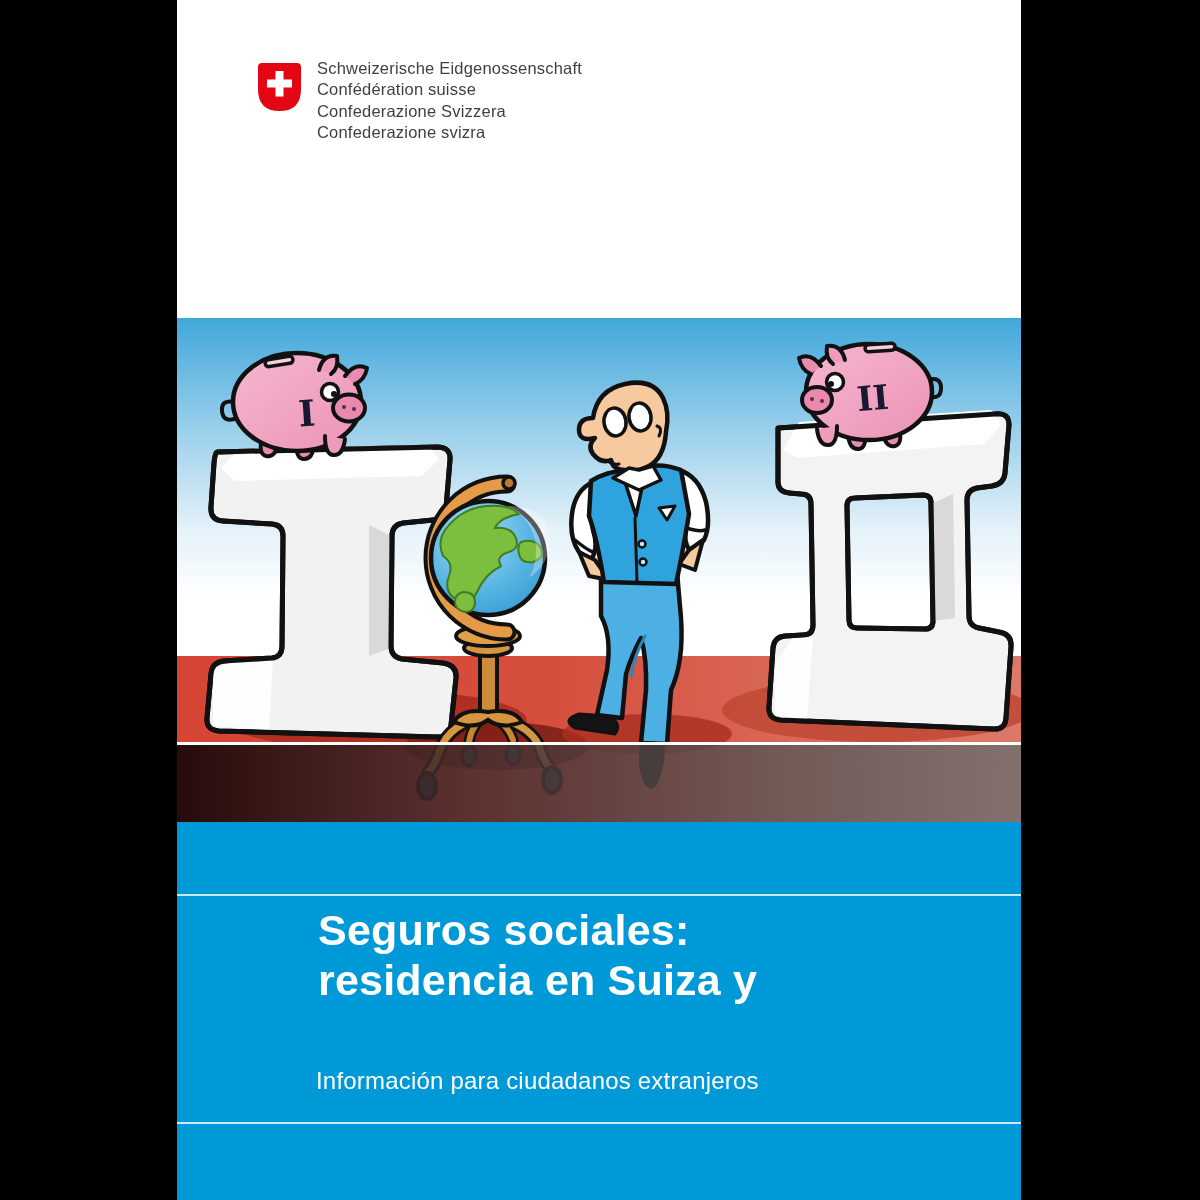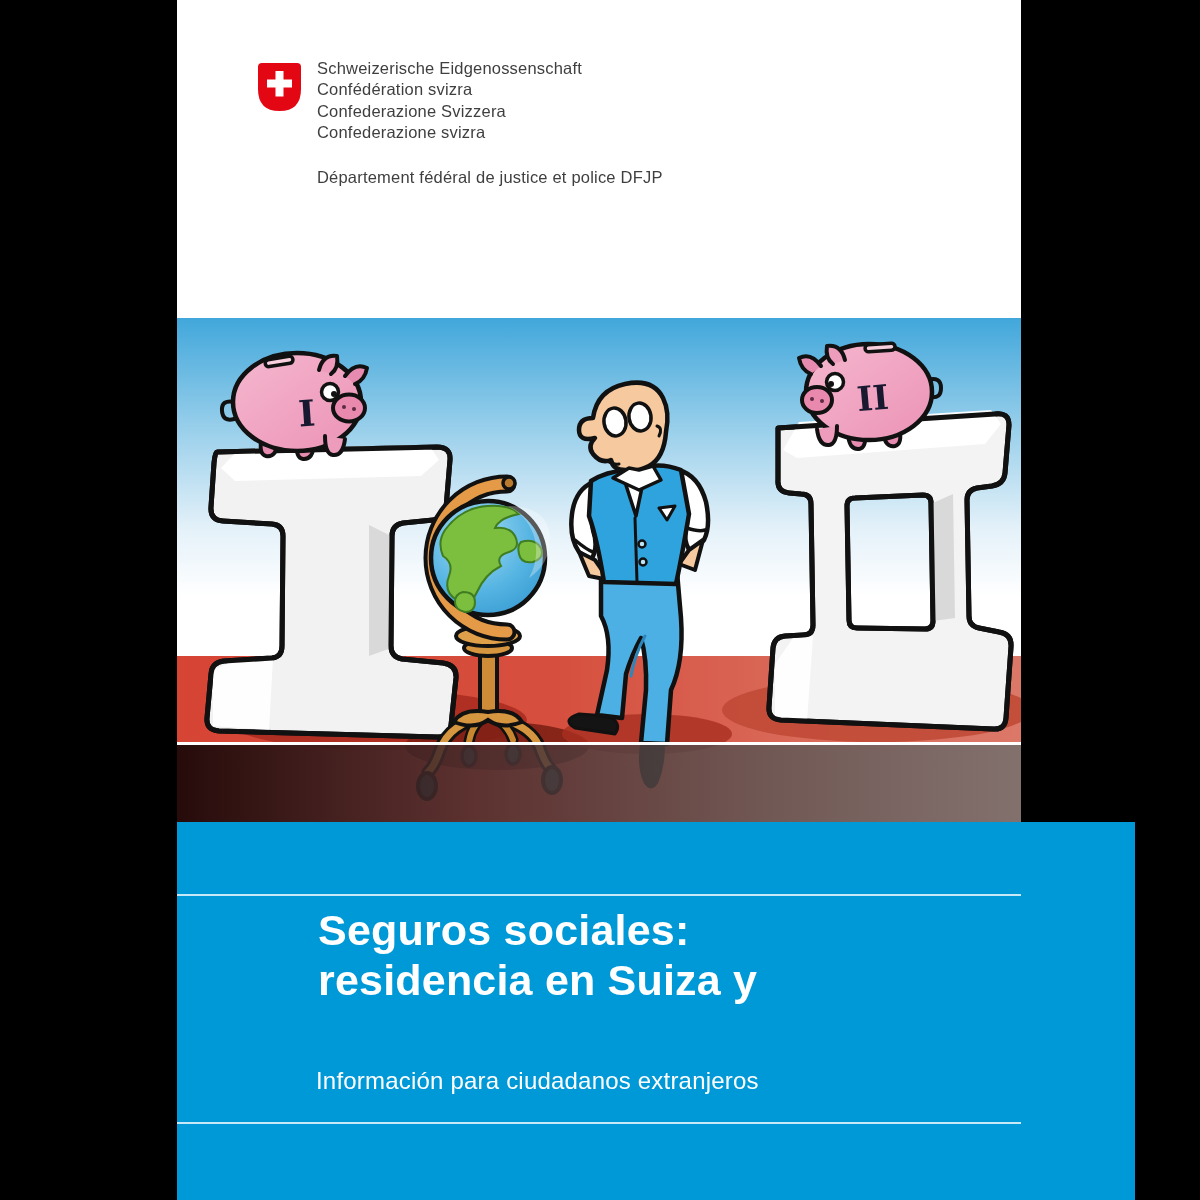--- a/index.html
+++ b/index.html
@@ -13,21 +13,21 @@
   #header{position:absolute;left:0;top:0;width:844px;height:318px;background:#fff;}
   #swiss-shield{position:absolute;left:81px;top:63px;width:43px;height:48px;}
   #logo-text{position:absolute;left:140px;top:58px;font-size:16.5px;line-height:21.4px;
              color:#3f3f3f;letter-spacing:.2px;}
   #dept-text{position:absolute;left:140px;top:167px;font-size:16.5px;line-height:21.6px;
              color:#3f3f3f;letter-spacing:.2px;}
   #dept-text .office{font-weight:bold;color:#1d1d1d;}
   
   #illus{position:absolute;left:0;top:318px;width:844px;height:504px;}
   
-  #cover{position:absolute;left:0;top:822px;width:958px;height:378px;background:#0099d8;}
+  #cover{position:absolute;left:0;top:822px;width:844px;height:378px;background:#0099d8;}
   .rule{position:absolute;left:0;width:844px;height:2px;background:rgba(255,255,255,.78);}
   #rule-top{top:72px;}
   #rule-bottom{top:300px;}
   #cover-title{position:absolute;left:141px;top:83px;color:#fff;font-weight:bold;
                font-size:43px;line-height:50px;letter-spacing:.2px;}
   #cover-subtitle{position:absolute;left:139px;top:245px;color:#fff;font-size:24px;
                   letter-spacing:.2px;}
 </style>
 </head>
 <body>
@@ -38,26 +38,25 @@
 
   <div id="page">
 
     <div id="header">
       <svg id="swiss-shield" viewBox="0 0 43 48">
         <path d="M0,4 Q0,0 4,0 L39,0 Q43,0 43,4 L43,26 Q43,48 21.5,48 Q0,48 0,26 Z" fill="#e30613"></path>
         <path fill="#ffffff" d="M17.5,8 h8 v8.5 h8.5 v8 h-8.5 v9 h-8 v-9 h-8.5 v-8 h8.5 z"></path>
       </svg>
       <div id="logo-text">
         <div>Schweizerische Eidgenossenschaft</div>
-        <div>Confédération svizra</div>
+        <div>Confédération suisse</div>
         <div>Confederazione Svizzera</div>
         <div>Confederazione svizra</div>
       </div>
       <div id="dept-text">
-        <div>Département fédéral de justice et police DFJP</div>
       </div>
     </div>
 
     <svg id="illus" viewBox="0 0 844 504">
       <defs>
         <linearGradient id="sky" x1="0" y1="0" x2="0" y2="1">
           <stop offset="0" stop-color="#41a7db"></stop>
           <stop offset="0.35" stop-color="#9fd2ec"></stop>
           <stop offset="0.62" stop-color="#e4f1f9"></stop>
           <stop offset="0.82" stop-color="#ffffff"></stop>

